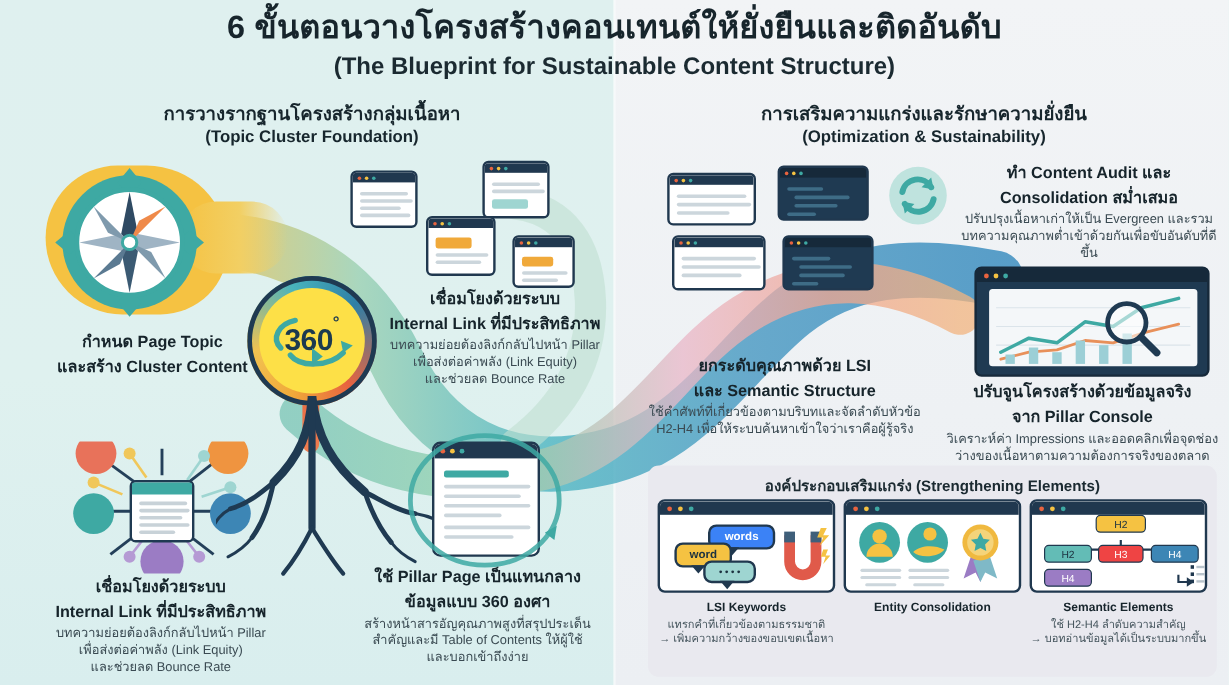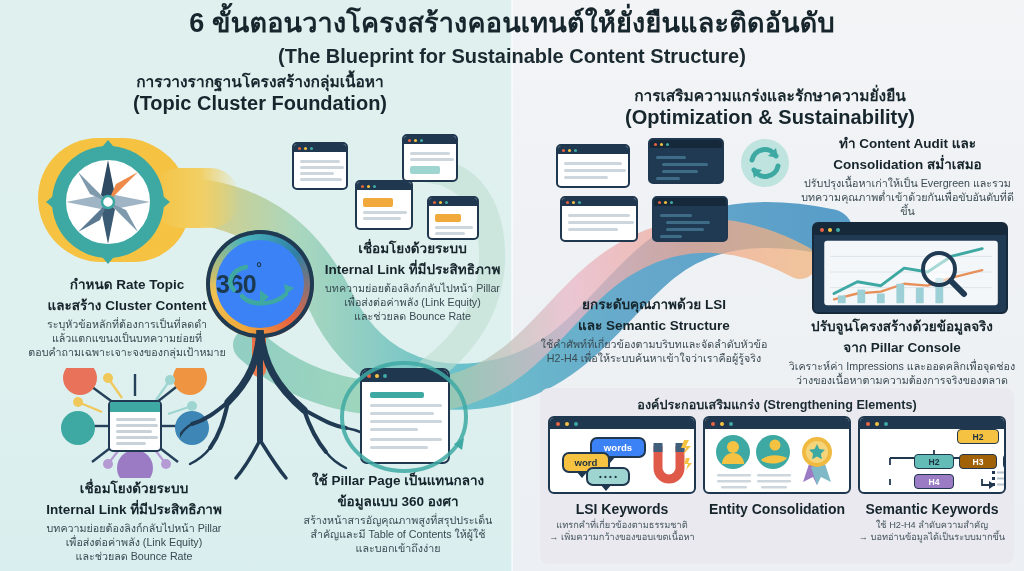--- a/index.html
+++ b/index.html
@@ -38,22 +38,22 @@
   .subtitle {
     position: absolute; left: 0; top: 45px; width: 1024px;
     text-align: center; color: #1b2a31;
     font-weight: bold; font-size: 20px;
   }
   .sect-head {
     position: absolute; text-align: center; color: #17262d;
     font-weight: bold; line-height: 1.25;
   }
   .sect-head .th { font-size: 15.5px; display: block; }
-  .sect-head .en { font-size: 20px; display: block; }
-  #sect-left  { left: 60px;  top: 72px;  width: 400px; }
+  .sect-head .en { font-size: 14px; display: block; }
+  #sect-left  { left: 60px;  top: 86px;  width: 400px; }
   #sect-right { left: 565px; top: 86px;  width: 410px; }
 
   
   .ribbon { position: absolute; left: 0; top: 0; width: 1024px; height: 571px; pointer-events:none; }
 
   
   .txtblock { position: absolute; text-align: center; color: #1a2931; }
   .txtblock .hd {
     font-weight: bold; font-size: 13.5px; line-height: 1.3; color: #16242b;
     display: block; margin-bottom: 3px;
@@ -88,22 +88,22 @@
     border-radius: 0 0 7px 7px;
   }
   .pin-ring {
     position: absolute; left: 206px; top: 230px; width: 108px; height: 108px;
     border-radius: 50%;
     background: conic-gradient(from 200deg,#f0a93a 0deg,#f2c251 60deg,#49b3bd 140deg,#2f7fa6 210deg,#e8633f 300deg,#f0a93a 360deg);
     box-shadow: 0 0 0 4px #1f3a52 inset;
   }
   .pin-face {
     position: absolute; left: 216px; top: 240px; width: 88px; height: 88px;
-    border-radius: 50%; background: #3b82f6;
-    display: flex; align-items: center; 
+    border-radius: 50%; background: #fde047;
+    display: flex; align-items: center; justify-content: center;
   }
   .pin-label {
     font-weight: bold; font-size: 25px; color: #1c3a4f; letter-spacing: -0.5px;
   }
 
   
   .clusterwrap { position: absolute; left: 30px; top: 368px; width: 210px; height: 110px; }
   .cdoc {
     position: absolute; left: 78px; top: 32px; width: 54px; height: 52px;
     background: #fff; border: 2.5px solid #1f3a52; border-radius: 5px;
@@ -154,37 +154,36 @@
   }
   .selem { position: absolute; top: 28px; width: 148px; }
   .selem-card {
     width: 148px; height: 78px; background: #fff;
     border: 2px solid #20384f; border-radius: 6px; overflow: hidden;
     position: relative;
   }
   .selem-card .bar { height: 11px; background: #20384f; position: relative; }
   .selem-card .bar i { position: absolute; top: 4px; width: 4px; height: 4px; border-radius: 50%; }
   .selem-name {
-    text-align: center; font-weight: bold; font-size: 14px;
+    text-align: center; font-weight: bold; font-size: 10px;
     color: #16242b; margin-top: 7px;
   }
   .selem-desc {
     text-align: center; font-size: 9.2px; line-height: 1.34; color: #44545c;
     margin-top: 2px;
   }
   #selem-0 { left: 8px; }
   #selem-1 { left: 163px; }
   #selem-2 { left: 318px; }
 
   .chip {
     position: absolute; border-radius: 4px; color: #1c3240;
-    font-weight: bold; font-size: 8.6px;
+    font-weight: normal; font-size: 8.6px;
     display: flex; align-items: center; justify-content: center;
     border: 1.6px solid #20384f;
-    margin-left: 44px;
   }
   .bubble {
     position: absolute; border-radius: 7px; border: 2px solid #20384f;
     display:flex; align-items:center; justify-content:center;
     font-weight: bold; font-size: 9.6px; color: #1c3240;
   }
   .bubble:after{
     content:""; position:absolute; bottom:-7px; left:12px;
     border-left:6px solid transparent; border-right:6px solid transparent;
     border-top:7px solid #20384f;
@@ -250,23 +249,22 @@
       <path d="M106 64 L71 71 L64 64 L71 57 Z" fill="#9fb4c4"></path>
       <path d="M94 34 L74 54 L64 64 L72 46 Z" fill="#ef8a4a"></path>
       <path d="M34 94 L54 74 L64 64 L56 82 Z" fill="#5b7a92"></path>
       <path d="M34 34 L54 54 L64 64 L46 56 Z" fill="#7f9aad"></path>
       <path d="M94 94 L74 74 L64 64 L82 72 Z" fill="#7f9aad"></path>
       <circle cx="64" cy="64" r="6" fill="#ffffff" stroke="#3ea9a3" stroke-width="2.5"></circle>
     </g>
   </svg>
 
   <div class="txtblock" id="tb-core">
-    <span class="hd">กำหนด Rate Topic</span>
+    <span class="hd">กำหนด Page Topic</span>
     <span class="hd">และสร้าง Cluster Content</span>
-    <span class="bd" id="bd0">ระบุหัวข้อหลักที่ต้องการเป็นที่ลดดำ<br>แล้วแตกแขนงเป็นบทความย่อยที่<br>ตอบคำถามเฉพาะเจาะจงของกลุ่มเป้าหมาย</span>
   </div>
 
   <div class="pin-stem"></div>
   <div class="pin-ring"></div>
   <div class="pin-face">
     <svg viewBox="0 0 88 88" style="position:absolute;left:0;top:0;width:88px;height:88px">
       <path d="M18 50 C10 42 16 30 30 27" fill="none" stroke="#3ea9a3" stroke-width="4.5" stroke-linecap="round"></path>
       <path d="M26 56 C34 66 58 66 70 54" fill="none" stroke="#3ea9a3" stroke-width="4.5" stroke-linecap="round"></path>
       <path d="M44 50 l9 7 -9 7 z" fill="#3ea9a3"></path>
       <path d="M70 54 l-2 -10 10 4 z" fill="#3ea9a3"></path>
@@ -593,37 +591,37 @@
             <path d="M30 29 L30 36"></path>
             <path d="M74 29 L74 36"></path>
             <path d="M122 29 L122 36"></path>
             <path d="M30 50 L30 56"></path>
             <path d="M122 50 L122 56 L131 56"></path>
           </g>
           <path d="M129 52 l6 4 -6 4z" fill="#20384f"></path>
         </svg>
         <div class="chip" style="left:53px;top:11px;width:42px;height:15px;background:#f5c242">H2</div>
         <div class="chip" style="left:10px;top:36px;width:40px;height:15px;background:#63bcb6">H2</div>
-        <div class="chip" style="left:55px;top:36px;width:38px;height:15px;background:#a16207;color:#fff">H3</div>
+        <div class="chip" style="left:55px;top:36px;width:38px;height:15px;background:#ef4444;color:#fff">H3</div>
         <div class="chip" style="left:99px;top:36px;width:40px;height:15px;background:#3d86b5;color:#fff">H4</div>
         <div class="chip" style="left:10px;top:56px;width:40px;height:15px;background:#9b7cc4;color:#fff">H4</div>
         <svg style="position:absolute;left:132px;top:50px;width:16px;height:22px" viewBox="0 0 16 22">
           <g fill="#20384f">
               <rect x="0" y="3" width="3" height="3"></rect>
               <rect x="0" y="9" width="3" height="3"></rect>
               <rect x="0" y="15" width="3" height="3"></rect>
             </g>
           <g fill="#b9c4cc">
               <rect x="5" y="3.5" width="11" height="2"></rect>
               <rect x="5" y="9.5" width="11" height="2"></rect>
               <rect x="5" y="15.5" width="9" height="2"></rect>
             </g>
         </svg>
       </div>
-      <div class="selem-name">Semantic Keywords</div>
+      <div class="selem-name">Semantic Elements</div>
       <div class="selem-desc">
         <span>ใช้ H2-H4 ลำดับความสำคัญ</span><br>
         <span>→ บอทอ่านข้อมูลได้เป็นระบบมากขึ้น</span>
       </div>
     </div>
   </div>
 
 </div>
 
 </body></html>

